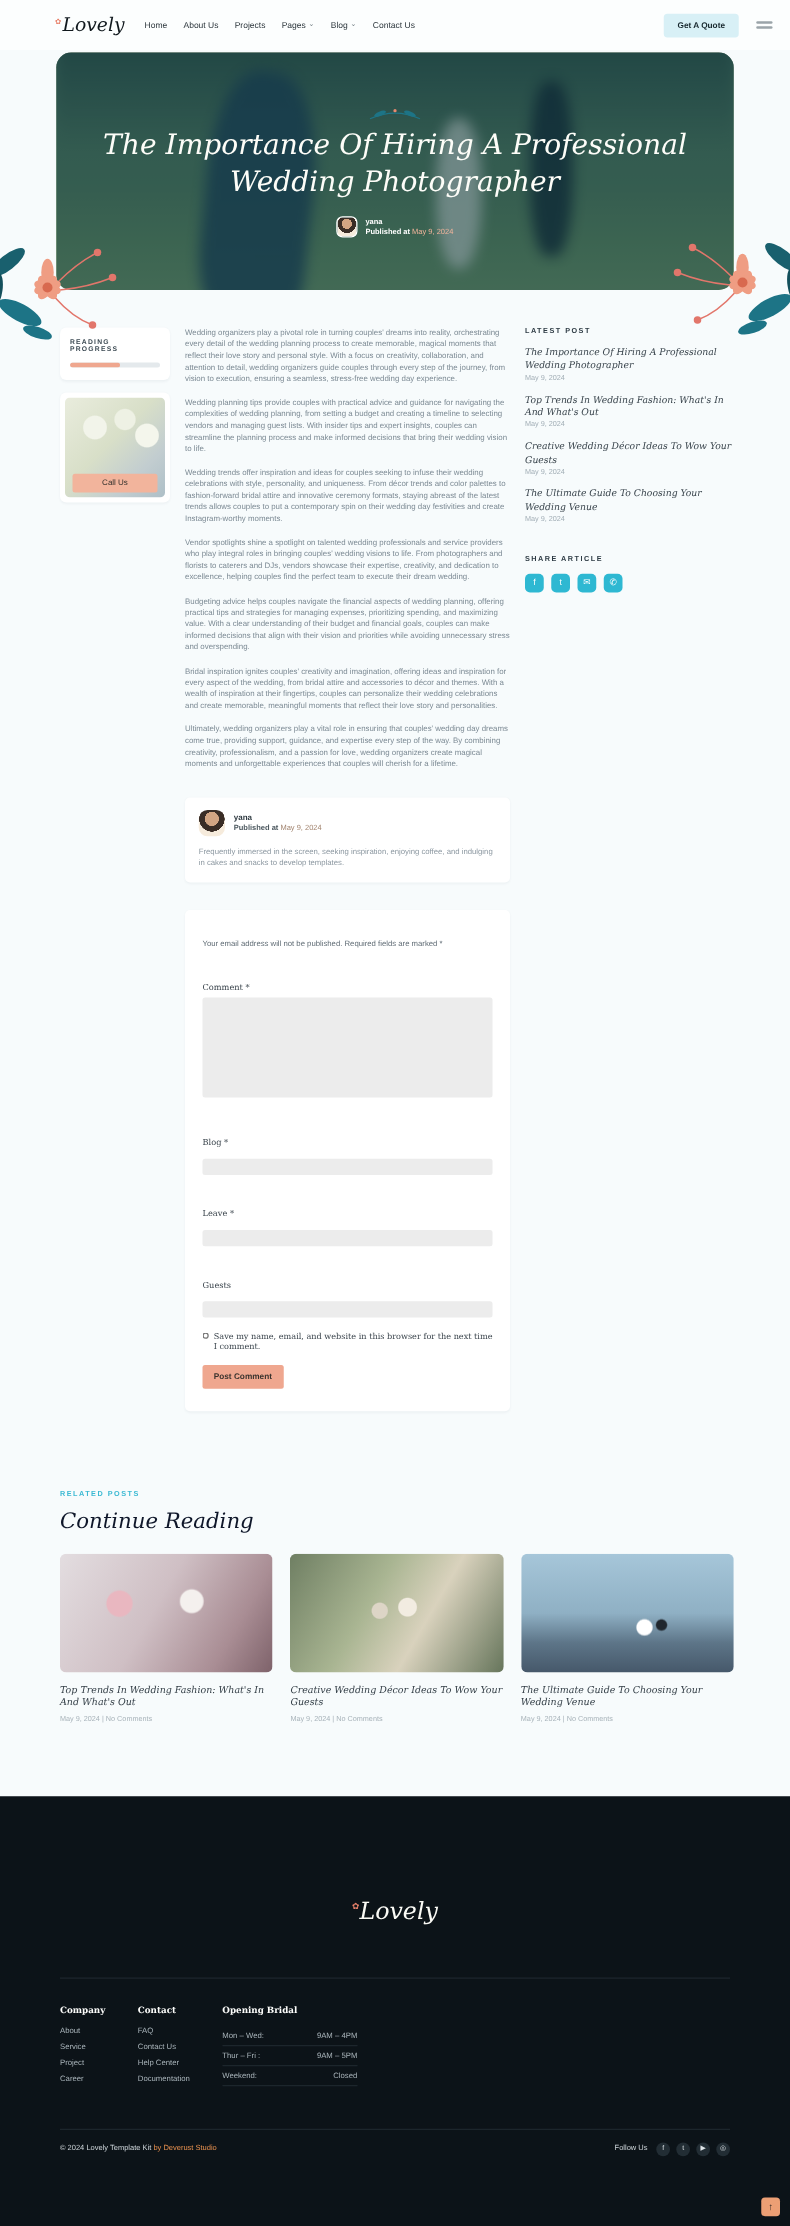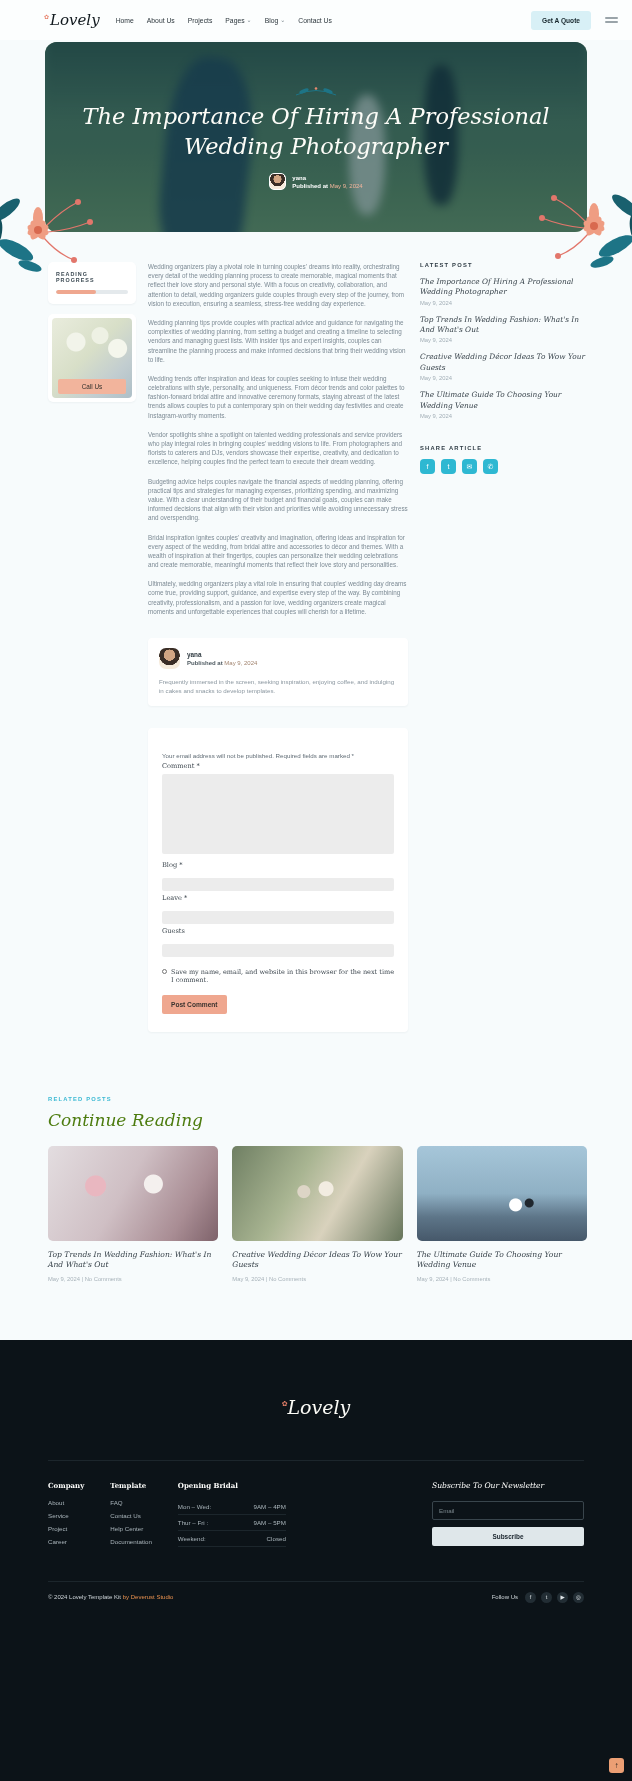--- a/index.html
+++ b/index.html
@@ -72,49 +72,49 @@
   .author-card .avatar { width:21px; height:21px; border-radius:7px; border:none; }
   .author-name { font-size:6.4px; font-weight:bold; color:#2e3940; }
   .author-pub { font-size:6px; color:#4c585f; font-weight:bold; margin-top:2px; }
   .author-pub .date { color:#a2846f; font-weight:normal; }
   .author-bio { font-size:6.2px; line-height:1.5; color:#8b97a0; margin-top:8px; }
 
   
   .reply-card { background:#fff; border-radius:4px; padding:16px 14px 18px; margin-top:22px; box-shadow:0 1px 2px rgba(40,60,70,.05); }
   .reply-title { font-family:"DejaVu Serif","Liberation Serif",serif; font-style:italic; font-size:17.5px; font-weight:400; color:#2b343b; }
   .reply-note { font-size:6.2px; color:#5f6b74; margin-top:8px; }
-  .f-label { display:block; font-family:"DejaVu Serif","Liberation Serif",serif; font-size:6.6px; color:#3b454d; margin:3px 0 4px; }
+  .f-label { display:block; font-family:"DejaVu Serif","Liberation Serif",serif; font-size:6.6px; color:#3b454d; margin:27px 0 4px; }
   .f-input, .f-textarea { width:100%; background:#ececec; border:none; border-radius:2px; font-size:6.5px; color:#333; padding:4px; font-family:inherit; }
   .f-input { height:13px; }
   .f-textarea { height:80px; resize:none; }
   .f-check { display:flex; align-items:flex-start; gap:4px; margin-top:11px; }
   .f-check input { width:5px; height:5px; margin-top:1px; }
   .f-check label { font-family:"DejaVu Serif","Liberation Serif",serif; font-size:6.5px; color:#3b454d; }
   .post-btn { margin-top:11px; background:#efa78f; color:#3a332e; border:none; border-radius:2px; font-size:6.6px; font-weight:bold; padding:6px 9px; cursor:pointer; }
 
   
   .related { padding:64px 45px 0 48px; }
   .related-label { font-size:5.8px; font-weight:bold; letter-spacing:1.2px; color:#3bb9d3; }
-  .related-heading { font-family:"DejaVu Serif","Liberation Serif",serif; font-style:italic; font-size:17px; font-weight:400; color:#4d7c0f; margin-top:8px; }
+  .related-heading { font-family:"DejaVu Serif","Liberation Serif",serif; font-style:italic; font-size:17px; font-weight:400; color:#0f172a; margin-top:8px; }
   .related-grid { display:grid; grid-template-columns:repeat(3,1fr); gap:14px; margin-top:16px; }
   .rel-img { height:95px; border-radius:5px; cursor:pointer; }
   .rel-img.img1 { background:radial-gradient(circle at 28% 42%, #e9b7c0 0 10px, transparent 11px),
                   radial-gradient(circle at 62% 40%, #f4f0ee 0 9px, transparent 10px),
                   linear-gradient(120deg,#e3dde0 0%,#cfbfc4 45%,#a98d94 78%,#7e626a 100%); }
   .rel-img.img2 { background:radial-gradient(circle at 55% 45%, #f2ece1 0 7px, transparent 8px),
                   radial-gradient(circle at 42% 48%, #ddd5c6 0 6px, transparent 7px),
                   linear-gradient(120deg,#6f7f63 0%,#a9b592 38%,#d9d2bd 62%,#66755b 100%); }
   .rel-img.img3 { background:radial-gradient(circle at 58% 62%, #ffffff 0 6px, transparent 7px),
                   radial-gradient(circle at 66% 60%, #20272e 0 4px, transparent 5px),
                   linear-gradient(180deg,#a6c6d9 0%,#8fb0c4 50%,#5d7588 75%,#46586a 100%); }
   .rel-title { font-family:"DejaVu Serif","Liberation Serif",serif; font-style:italic; font-size:7.6px; line-height:1.4; color:#343f47; margin-top:9px; }
   .rel-meta { font-size:5.8px; color:#a8b3ba; margin-top:5px; }
 
   
-  .footer { margin-top:58px; background:#0c1318; color:#e9eef0; padding:56px 48px 0; flex:1; display:flex; flex-direction:column; }
+  .footer { margin-top:58px; background:#0c1318; color:#e9eef0; padding:81px 48px 0; flex:1; display:flex; flex-direction:column; }
   .f-logo { text-align:center; font-family:"DejaVu Serif","Liberation Serif",serif; font-style:italic; font-size:19px; color:#fbfbf6; }
   .f-logo .bud { font-style:normal; font-size:7px; color:#e8826b; position:relative; top:-8px; }
   .f-tagline { text-align:center; font-size:10.5px; color:#eef2f4; margin-top:14px; font-weight:300; }
   .f-cols { display:flex; gap:26px; margin-top:42px; padding-top:20px; border-top:1px solid #1c262c; }
   .f-col-heading { font-size:7px; font-weight:bold; color:#fdfdfb; margin-bottom:9px; font-family:"DejaVu Serif","Liberation Serif",serif; }
   .f-link { display:block; font-size:6.2px; color:#aab5bb; margin-bottom:6px; cursor:pointer; text-decoration:none; }
   .open-table { width:108px; }
   .open-row { display:flex; justify-content:space-between; font-size:6.2px; color:#aab5bb; padding:4px 0; border-bottom:1px solid #1c262c; }
   .newsletter { margin-left:auto; width:152px; }
   .nl-heading { font-family:"DejaVu Serif","Liberation Serif",serif; font-style:italic; font-size:7.6px; color:#fdfdfb; margin-bottom:9px; }
@@ -345,45 +345,40 @@
 
     <div class="f-cols">
       <div>
         <div class="f-col-heading">Company</div>
         <a class="f-link">About</a>
         <a class="f-link">Service</a>
         <a class="f-link">Project</a>
         <a class="f-link">Career</a>
       </div>
       <div>
-        <div class="f-col-heading">Template</div>
+        <div class="f-col-heading">Contact</div>
         <a class="f-link">FAQ</a>
         <a class="f-link">Contact Us</a>
         <a class="f-link">Help Center</a>
         <a class="f-link">Documentation</a>
       </div>
       <div class="open-table">
         <div class="f-col-heading">Opening Bridal</div>
         <div class="open-row">
             <span>Mon – Wed:</span>
             <span>9AM – 4PM</span>
           </div>
         <div class="open-row">
             <span>Thur – Fri :</span>
             <span>9AM – 5PM</span>
           </div>
         <div class="open-row">
             <span>Weekend:</span>
             <span>Closed</span>
           </div>
-      </div>
-      <div class="newsletter">
-        <div class="nl-heading">Subscribe To Our Newsletter</div>
-        <input class="nl-input" placeholder="Email" style="">
-        <button class="nl-btn">Subscribe</button>
       </div>
     </div>
 
     <div class="f-bottom">
       <div class="f-copy"><span>© 2024 Lovely Template Kit</span> <span class="credit">by Deverust Studio</span></div>
       <div class="f-follow">
         <span class="f-follow-label">Follow Us</span>
         <button class="f-social">f</button>
         <button class="f-social">t</button>
         <button class="f-social">▶</button>

